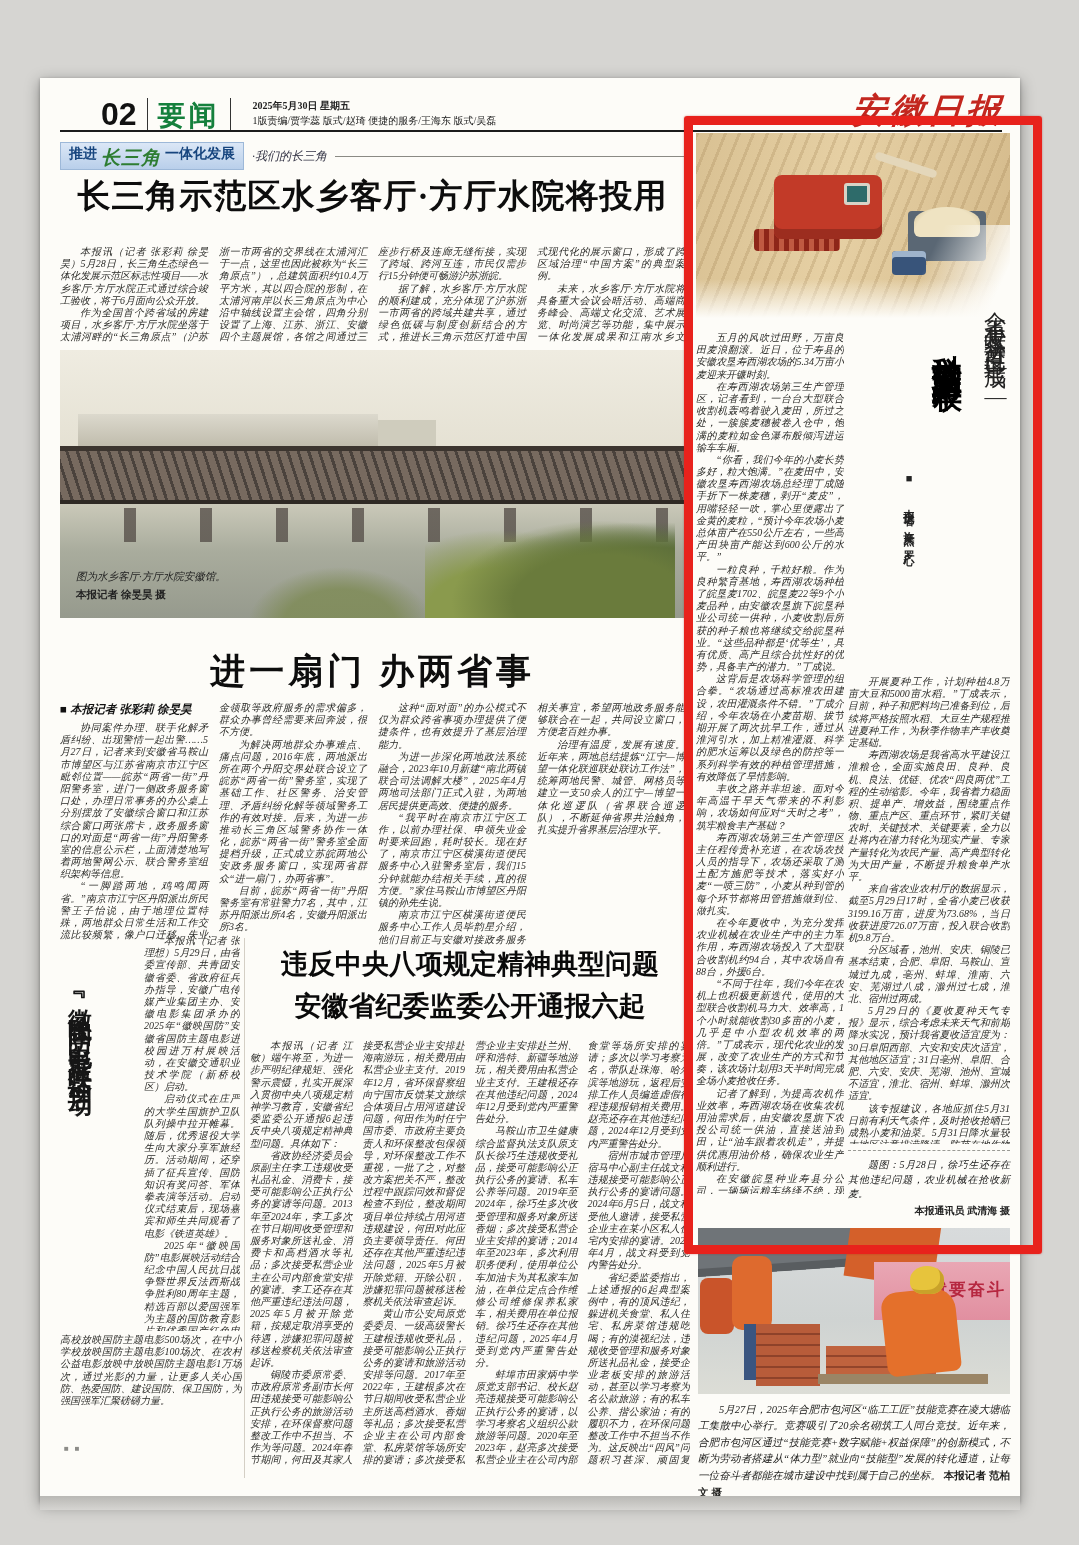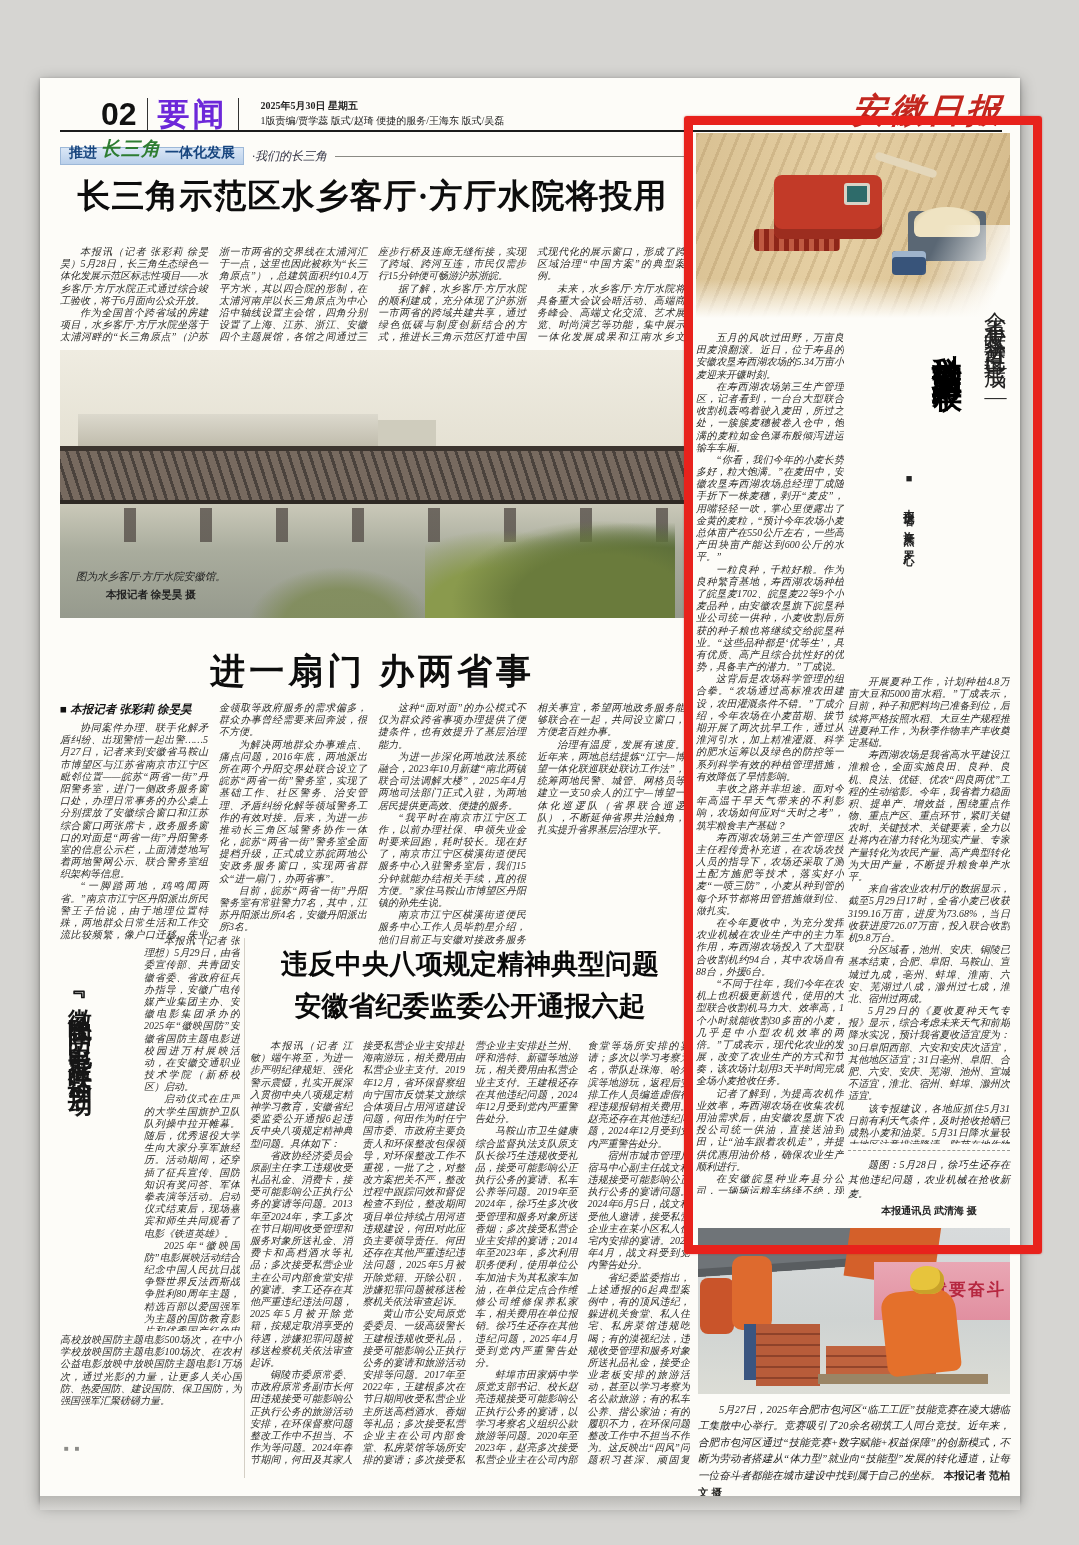--- a/index.html
+++ b/index.html
@@ -8,31 +8,31 @@
            font-family:"Liberation Serif", serif; }
   .paper { position:absolute; left:40px; top:78px; width:980px; height:1424px;
            background:#fdfcf8; box-shadow:0 4px 14px rgba(0,0,0,.38), 0 1px 3px rgba(0,0,0,.25); }
   .curl  { position:absolute; left:40px; top:1496px; width:980px; height:14px;
            background:linear-gradient(#b9b8b4, #d6d5d2); }
 
   
   .hdr { position:absolute; left:22px; top:12px; right:16px; height:40px; display:flex; align-items:flex-end;margin-left:39px; }
   .pageno { font-size:32px; font-weight:bold; font-family:"Liberation Sans",sans-serif; color:#111; line-height:1; }
   .hsep { width:1px; height:32px; background:#333; margin:0 10px; }
-  .secname { font-size:32px; font-weight:bold; color:#6d28d9; line-height:1; letter-spacing:3px; }
+  .secname { font-size:28px; font-weight:bold; color:#15803d; line-height:1; letter-spacing:3px; }
   .dateblk { margin-left:12px; font-size:10px; color:#222; line-height:1.5; padding-bottom:2px; }
   .dateblk .d1 { font-weight:bold; }
   .masthead { margin-left:auto; font-size:34px; font-weight:bold; color:#c3271f; letter-spacing:4px;
               transform:skewX(-4deg); font-style:italic; line-height:1; padding-bottom:2px; }
   .toprule { position:absolute; left:20px; top:52px; width:942px; height:2px; background:#1c1c1c; }
 
   
   .banner { position:absolute; left:20px; top:63px; width:625px; height:30px; display:flex; align-items:center; }
   .banner-box { background:linear-gradient(#dbe7f6,#b9cfea); border:1px solid #9db8d8; padding:2px 8px;
-                display:flex; align-items:flex-end; gap:4px; height:18px; }
+                display:flex; align-items:flex-start; gap:4px; height:28px; }
   .banner-pre,.banner-suf { font-size:14px; font-weight:bold; color:#17457e; font-family:"Liberation Sans",sans-serif; }
   .banner-brand { font-size:19px; font-weight:bold; color:#2e7d32; font-style:italic; letter-spacing:1px; }
   .banner-tag { font-size:12px; color:#334; margin-left:8px; font-style:italic; }
   .banner-line { flex:1; height:1px; background:#8a8a84; margin-left:8px; }
 
   
   .h1 { position:absolute; left:20px; top:96px; width:625px; text-align:center;
         font-size:33px; font-weight:bold; color:#0d0d0d; letter-spacing:1px; }
   .h2 { position:absolute; left:20px; top:570px; width:625px; text-align:center;
         font-size:35px; font-weight:bold; color:#0d0d0d; letter-spacing:4px; }
@@ -59,21 +59,21 @@
   .p1-piers { position:absolute; left:0; top:158px; width:625px; height:34px;
               background:repeating-linear-gradient(90deg, transparent 0 64px, #57504a 64px 76px); opacity:.8; }
   .p1-bush1 { position:absolute; right:10px; bottom:-8px; width:250px; height:120px;
               background:radial-gradient(ellipse at 70% 80%, #6a7b3c 0 35%, transparent 60%),
                          radial-gradient(ellipse at 30% 90%, #8a9a4d 0 30%, transparent 55%),
                          radial-gradient(ellipse at 90% 60%, #55683a 0 30%, transparent 55%); }
   .p1-bush2 { position:absolute; left:180px; bottom:-14px; width:200px; height:70px;
               background:radial-gradient(ellipse at 50% 90%, #7d8a54 0 40%, transparent 65%); opacity:.8; }
   .p1-cap { position:absolute; left:16px; bottom:14px; font-size:10.5px; color:#222; line-height:1.7; }
   .p1-cap .cap { font-style:italic; }
-  .p1-cap .credit { font-weight:bold; font-family:"Liberation Sans",sans-serif; text-align:center; }
+  .p1-cap .credit { font-weight:bold; font-family:"Liberation Sans",sans-serif; text-align:left; }
 
   
   .def-title { position:absolute; left:24px; top:905px; height:452px; writing-mode:vertical-rl; text-orientation:upright;
                font-size:24px; font-weight:bold; color:#161616; letter-spacing:7px; }
   .def-top { position:absolute; left:104px; top:857px; width:96px; height:396px; }
   .def-bottom { position:absolute; left:20px; top:1256px; width:182px; height:106px; }
   .def-bottom p { text-indent:0; }
   .endmark { position:absolute; left:24px; top:1366px; font-size:8px; color:#8c8c88; letter-spacing:2px; }
 
   .vrule { position:absolute; left:204px; top:860px; width:1px; height:540px; background:#d4cfc5; }
@@ -110,21 +110,21 @@
   .kicker { font-size:22px; color:#222; letter-spacing:5px; }
   .wtitle { font-family:"Liberation Sans",sans-serif; font-size:30px; font-weight:bold; color:#000;
             letter-spacing:3px; margin-top:38px; margin-right:13px; margin-left:10px; }
   .wbyline{ font-size:11px; font-weight:bold; font-family:"Liberation Sans",sans-serif; color:#222;
             letter-spacing:2px; padding-top:178px; }
   .wheat-right { position:absolute; left:808px; top:598px; width:162px; height:468px; }
   .dashsep { position:absolute; left:808px; top:1072px; width:162px; border-top:1px dashed #9a9a94; }
   .wheat-cap { position:absolute; left:808px; top:1080px; width:162px; font-size:10px; line-height:1.45;
                color:#222; font-style:italic; text-align:justify; }
   .wheat-cap .t { text-indent:2em; display:block; }
-  .wheat-cap .credit { display:block; text-align:center; font-weight:bold; font-style:normal;
+  .wheat-cap .credit { display:block; text-align:right; font-weight:bold; font-style:normal;
                        font-family:"Liberation Sans",sans-serif; margin-top:2px; }
 
   
   .photo3 { position:absolute; left:658px; top:1150px; width:312px; height:166px; overflow:hidden;
             background:linear-gradient(#d8dbdc 0%, #cfd3d2 55%, #dcddd6 100%); }
   .p3-canopy { position:absolute; left:-10px; top:-12px; width:220px; height:54px; background:#6f7478;
                transform:rotate(-4deg); box-shadow:inset 0 -8px 0 #595d60; }
   .p3-tarp { position:absolute; left:150px; top:-16px; width:90px; height:70px; background:#d4602a;
              transform:rotate(8deg); }
   .p3-banner { position:absolute; left:176px; top:34px; width:140px; height:58px;

